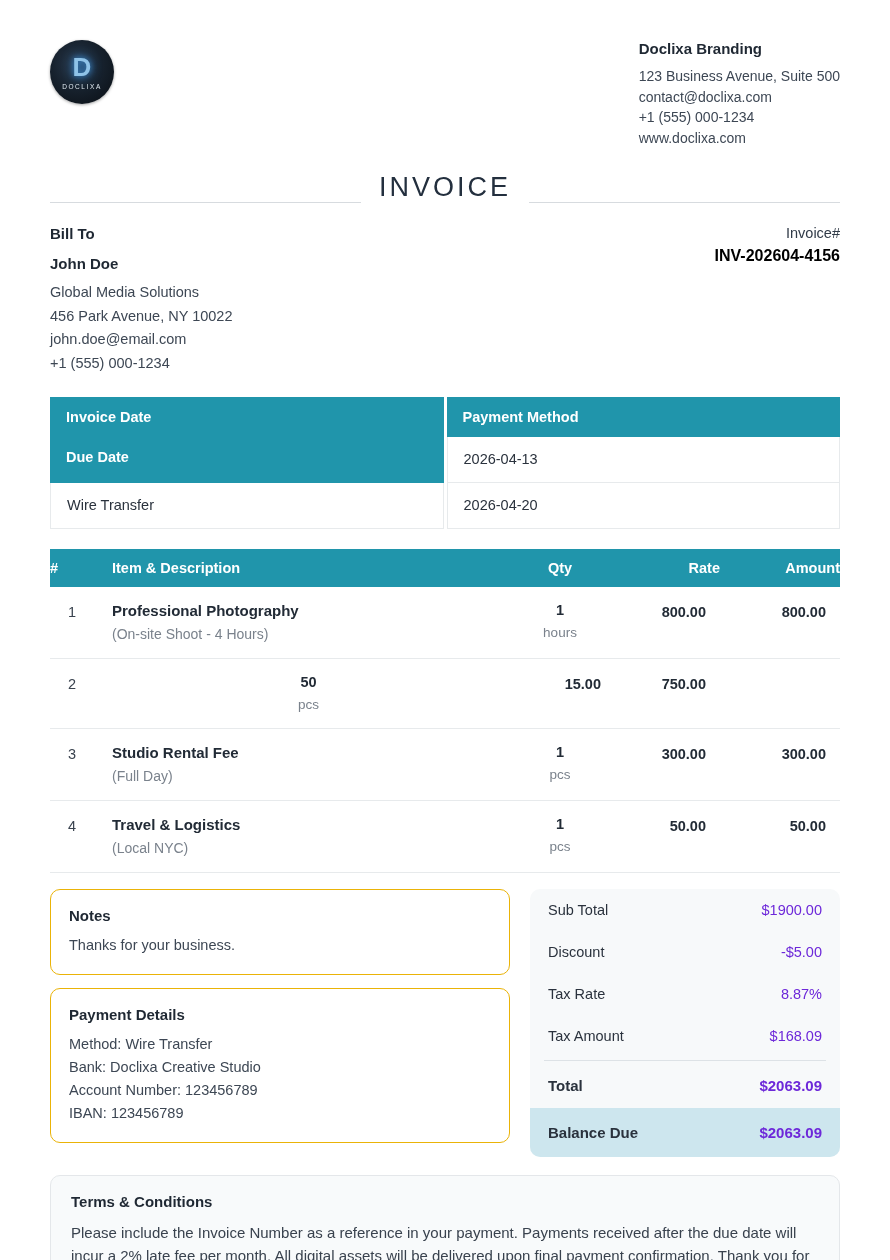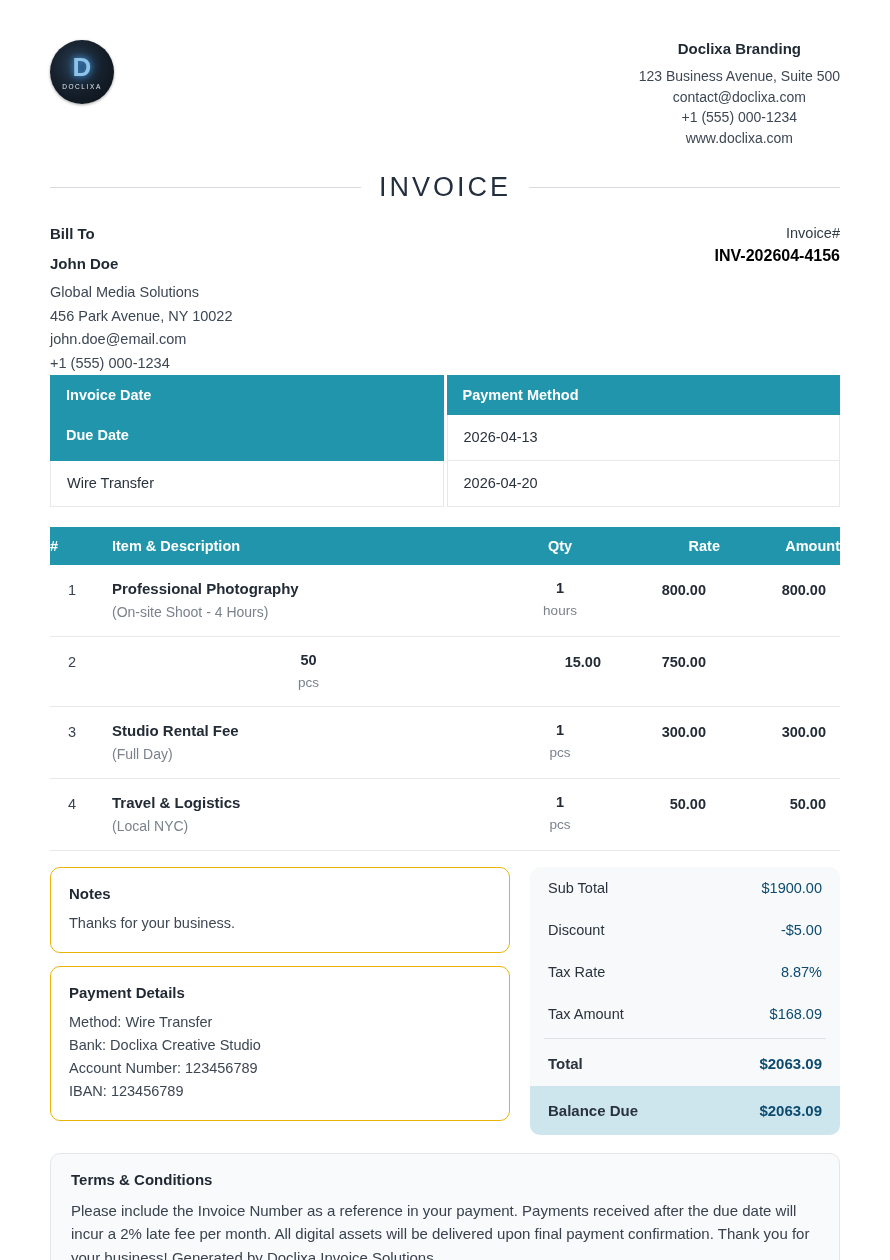--- a/index.html
+++ b/index.html
@@ -19,31 +19,31 @@
     display: flex; flex-direction: column; align-items: center; justify-content: center;
     box-shadow: 0 1px 3px rgba(0,0,0,.35);
   }
   .logo-d {
     font-size: 26px; font-weight: 700; line-height: 26px;
     color: #8fc3e8;
     text-shadow: 0 0 6px #3f8fd4, 0 0 12px #2a6fb0;
     letter-spacing: 0;
   }
   .logo-text { font-size: 6.5px; color: #dfe8ef; letter-spacing: 1.6px; margin-top: 3px; }
-  .company { text-align: center; }
+  .company { text-align: left; }
   .company-name { font-size: 15px; font-weight: 700; color: #1f2833; margin-bottom: 9px; }
   .company-line { font-size: 14px; color: #3d4754; line-height: 20.5px; }
 
   
-  .title-row { display: flex; align-items: center; gap: 18px; margin: 6px 0 22px 0; }
+  .title-row { display: flex; align-items: flex-end; gap: 18px; margin: 6px 0 22px 0; }
   .rule { flex: 1; height: 1px; background: #d7dbdf; }
   .doc-title { font-size: 27px; font-weight: 500; letter-spacing: 3px; color: #232f3e; }
 
   
-  .billing-row { display: flex; justify-content: space-between; }
+  .billing-row { display: flex; justify-content: space-between; margin-bottom: 22px; }
   .bill-label { font-size: 15px; font-weight: 700; color: #1f2833; margin-bottom: 13px; }
   .bill-name { font-size: 15px; font-weight: 700; color: #1f2833; margin-bottom: 9px; }
   .bill-line { font-size: 14.5px; color: #3d4754; line-height: 23.5px; }
   .inv-num { text-align: right; }
   .inv-num-label { font-size: 14.5px; color: #313b48; margin-bottom: 6px; }
   .inv-num-value { font-size: 16px; font-weight: 700; color: #000000; }
 
   
   .meta-table { display: grid; grid-template-columns: 1fr 1fr; column-gap: 3px; margin-bottom: 20px; }
   .meta-th {
@@ -86,21 +86,21 @@
     padding: 17px 18px; margin-bottom: 13px; background: #fff;
   }
   .panel-title { font-size: 15px; font-weight: 700; color: #1f2833; margin-bottom: 10px; }
   .panel-line { font-size: 14.5px; color: #3d4754; line-height: 23px; }
 
   .totals { width: 310px; background: #f7f9fa; border-radius: 10px; overflow: hidden; align-self: flex-start; }
   .totals-row {
     display: flex; justify-content: space-between; align-items: center;
     padding: 13px 18px; font-size: 14.5px; color: #2a323d;
   }
-  .totals-row .t-val { color: #0c4a6e; margin-left: 32px; }
+  .totals-row .t-val { color: #6d28d9; margin-left: 32px; }
   .totals-divider { height: 1px; background: #dde2e6; margin: 3px 14px 2px 14px; }
   .totals-row.total-row { font-weight: 700; font-size: 15px; padding: 14px 18px; }
   .totals-row.balance-row {
     background: #cde6ee; font-weight: 700; font-size: 15px;
     padding: 16px 18px;
   }
 
   
   .terms {
     border: 1px solid #e4e7ea; border-radius: 10px; background: #f8fafb;

